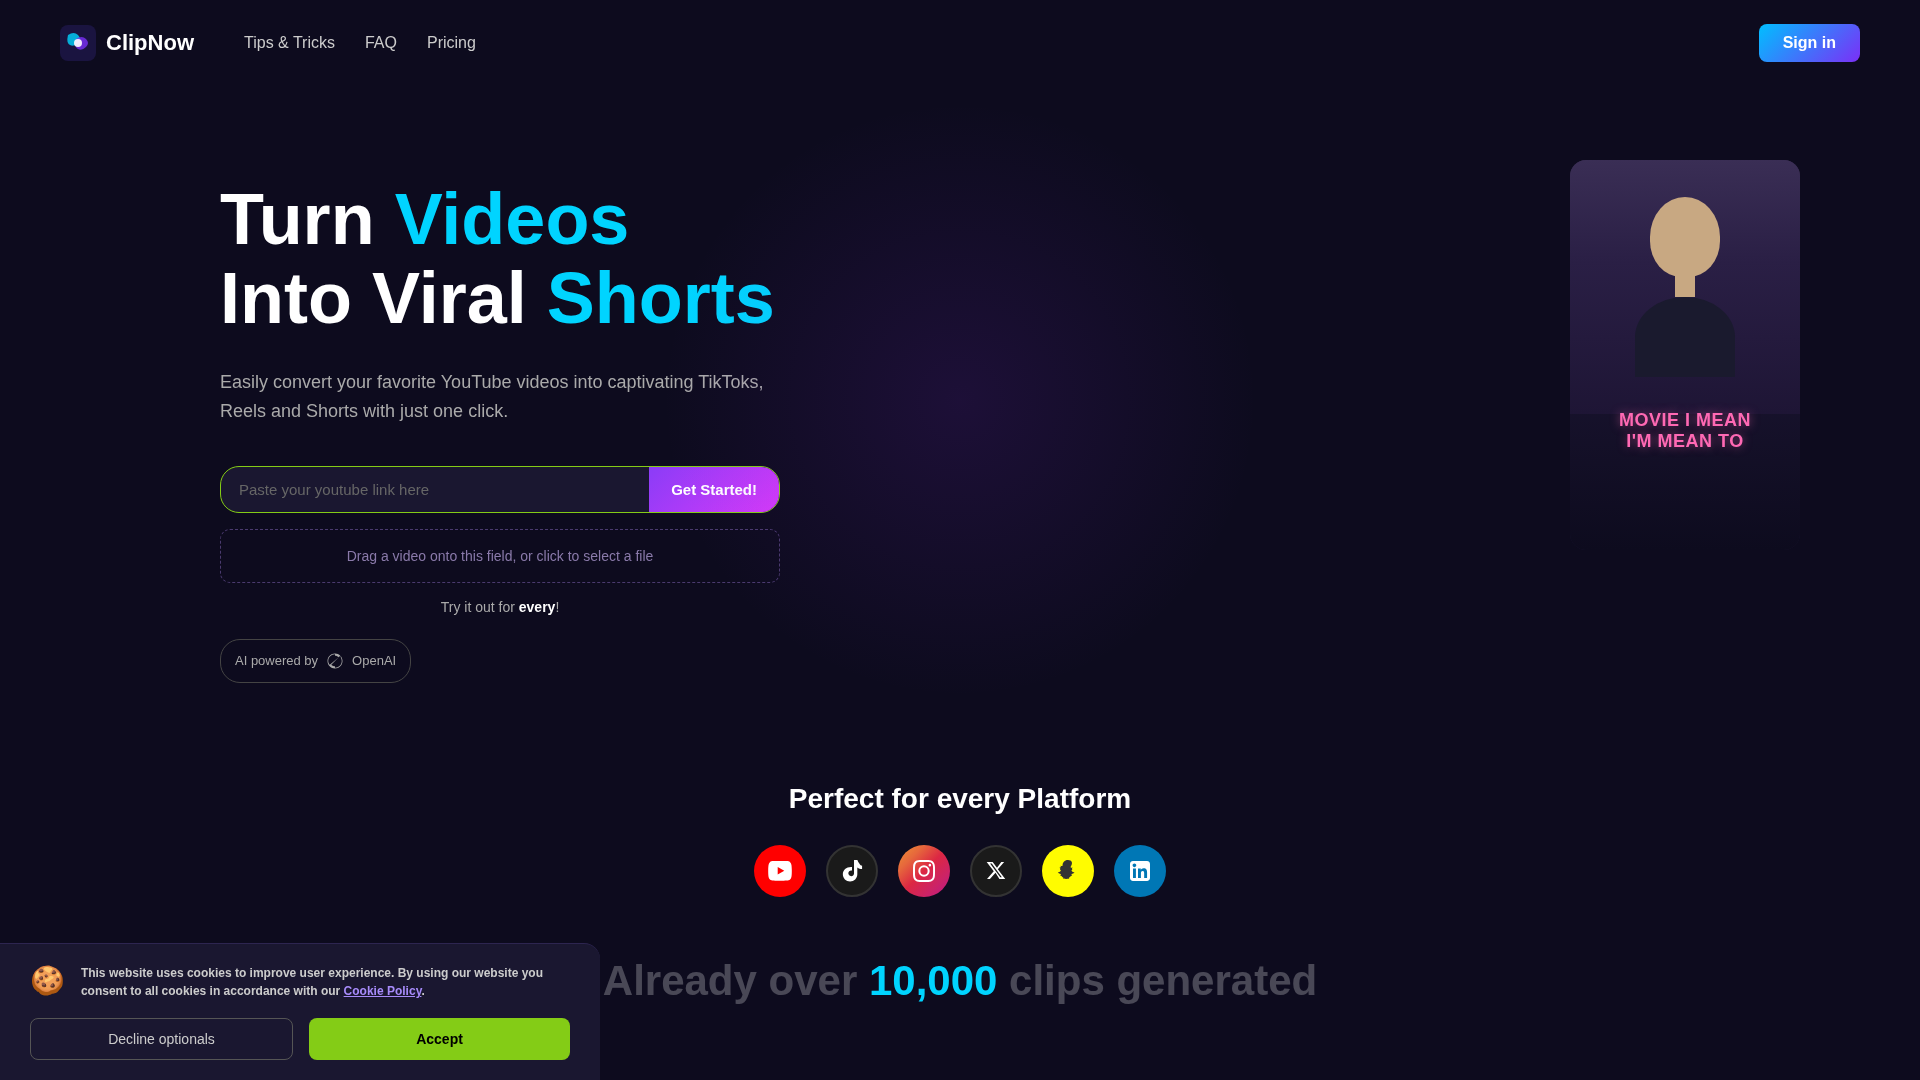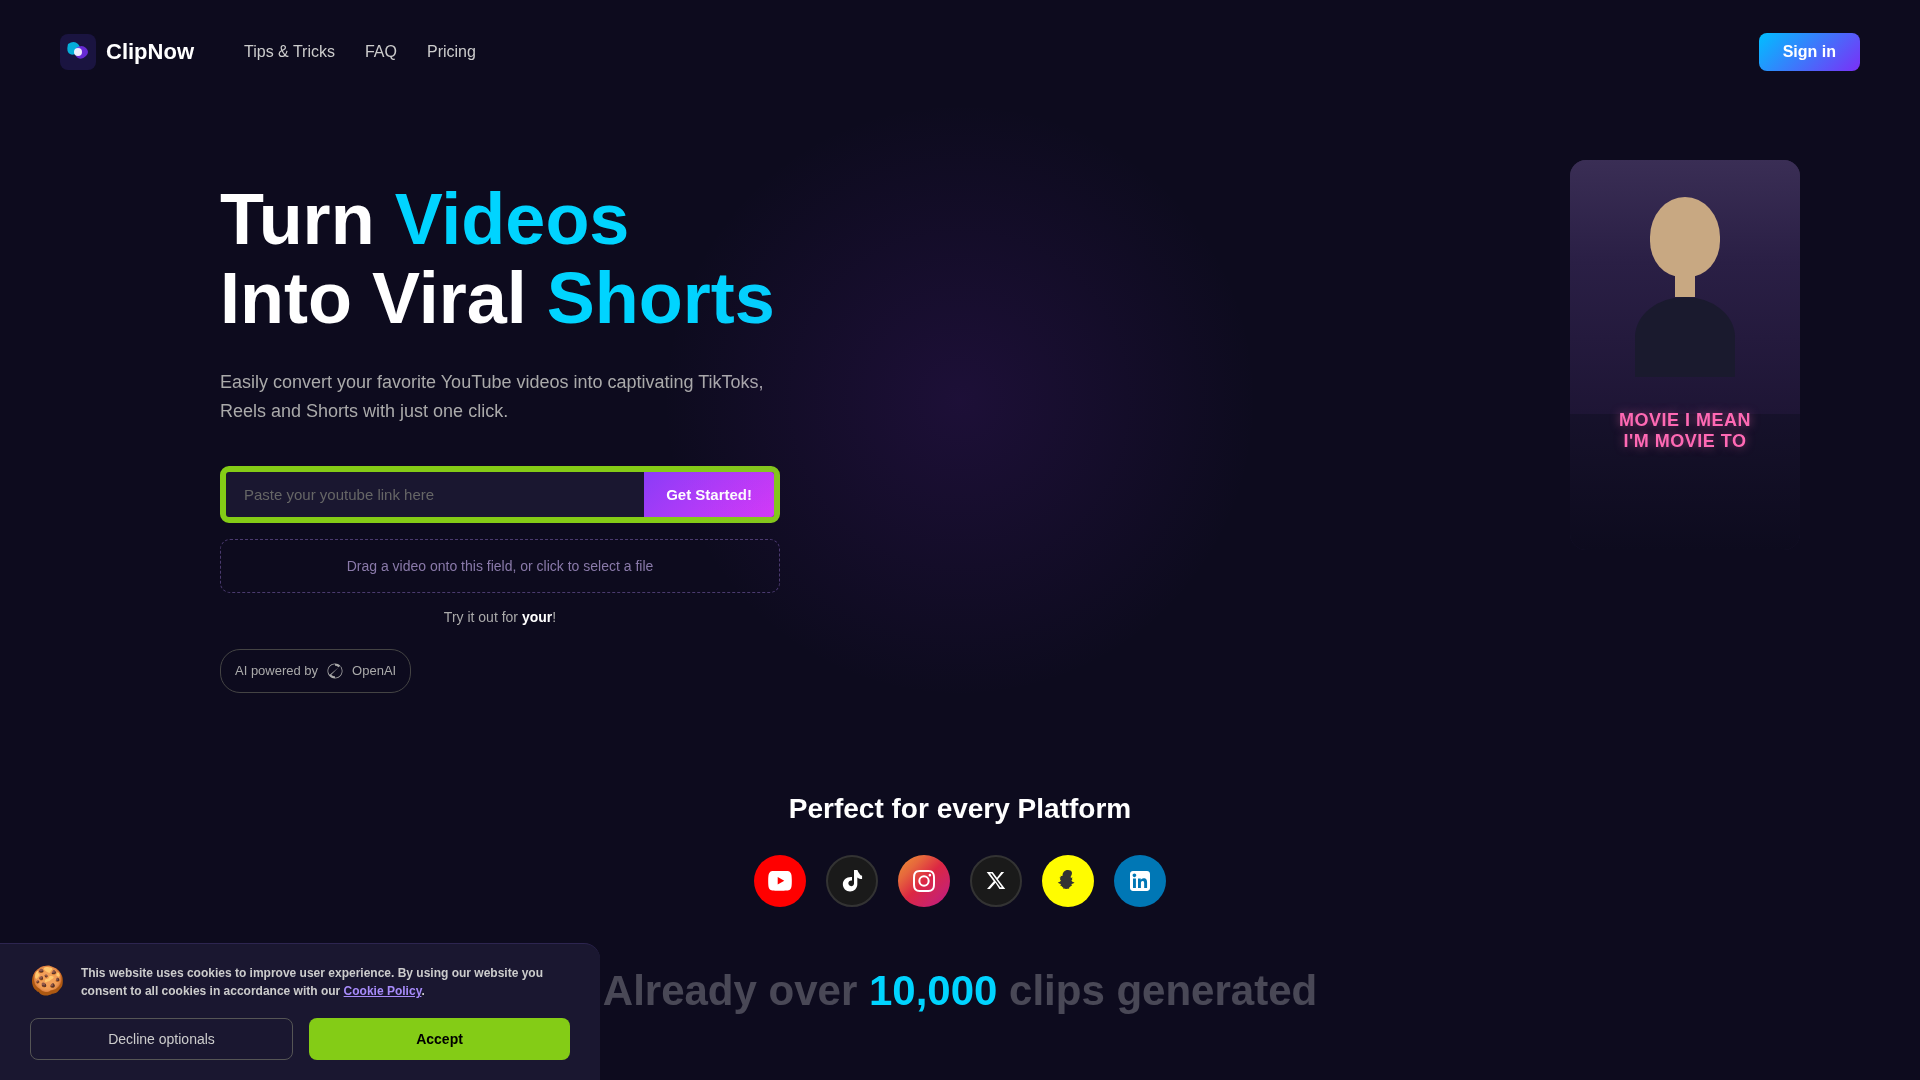--- a/index.html
+++ b/index.html
@@ -14,21 +14,21 @@
 
     
     .navbar {
       display: flex;
       align-items: center;
       justify-content: space-between;
       padding: 0 60px;
       height: 70px;
       background: #0d0b1e;
       position: sticky;
-      top: 17px;
+      top: 8px;
       z-index: 100;
     }
 
     .nav-left {
       display: flex;
       align-items: center;
       gap: 50px;
     }
 
     .logo {
@@ -98,22 +98,22 @@
       color: #aaa;
       font-size: 18px;
       line-height: 1.6;
       max-width: 580px;
       margin-bottom: 40px;
     }
 
     .url-form {
       display: flex;
       background: #1a1730;
-      border: 6px solid #84cc16;
-      border-radius: 9px;
+      border: 1px solid #84cc16;
+      border-radius: 19px;
       overflow: hidden;
       width: 560px;
       margin-bottom: 16px;
     }
 
     .url-input {
       flex: 1;
       background: transparent;
       border: none;
       outline: none;
@@ -448,42 +448,42 @@
     <div class="url-form">
       <input class="url-input" type="text" placeholder="Paste your youtube link here" style="">
       <button class="get-started-btn">Get Started!</button>
     </div>
 
     <div class="drag-drop-area">
       <span>Drag a video onto this field, or click to select a file</span>
     </div>
 
     <p class="free-text">
-      <span>Try it out for </span><strong>your</strong><span>!</span>
+      <span>Try it out for </span><strong>every</strong><span>!</span>
     </p>
 
     <div class="openai-badge">
       <span>AI powered by </span>
       <svg width="18" height="18" viewBox="0 0 24 24" fill="none">
         <path d="M12 2C6.48 2 2 6.48 2 12s4.48 10 10 10 10-4.48 10-10S17.52 2 12 2zm0 3c1.93 0 3.68.79 4.95 2.05L5.05 16.95C3.79 15.68 3 13.93 3 12c0-4.97 4.03-9 9-9zm0 14c-1.93 0-3.68-.79-4.95-2.05l11.9-11.9C20.21 8.32 21 10.07 21 12c0 4.97-4.03 9-9 9z" fill="#aaa"></path>
       </svg>
       <span>OpenAI</span>
     </div>
   </div>
 
   <div class="video-preview">
     <div class="video-preview-inner">
       <div class="video-face">
         <div class="face-silhouette">
           <div class="neck"></div>
         </div>
       </div>
       <div class="video-caption">
         <div class="caption-line1">MOVIE I MEAN</div>
-        <div class="caption-line2">I'M MOVIE TO</div>
+        <div class="caption-line2">I'M MEAN TO</div>
       </div>
     </div>
   </div>
 </section>
 
 <section class="platforms">
   <h2 class="platforms-title">Perfect for every Platform</h2>
   <div class="platform-icons">
     <div class="platform-icon pi-yt">
       <svg width="24" height="24" viewBox="0 0 24 24" fill="white">

